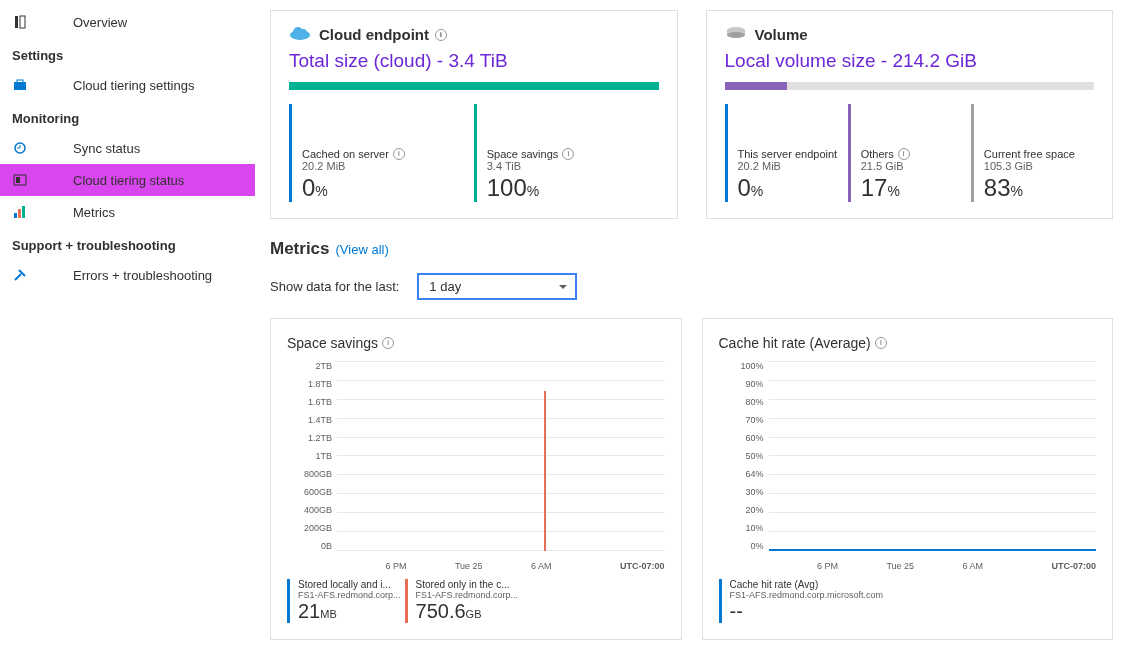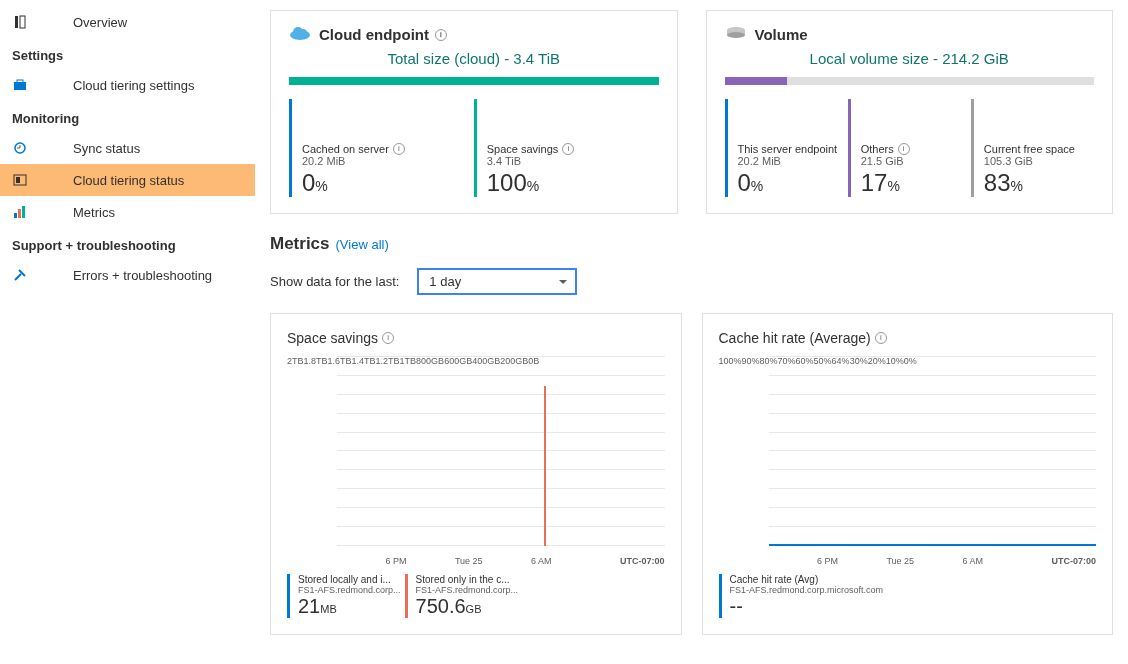--- a/index.html
+++ b/index.html
@@ -1,47 +1,47 @@
 <!DOCTYPE html>
 <html><head>
   <meta charset="utf-8">
   <style>
     * { box-sizing: border-box; margin: 0; padding: 0; }
     body { font-family: 'Segoe UI', Arial, sans-serif; font-size: 13px; color: #323130; background: #fff; width: 1128px; }
     .layout { display: flex; }
     .sidebar { width: 255px; padding: 6px 0; }
     .nav-item { display: flex; align-items: center; padding: 8px 12px; cursor: pointer; color: #323130; gap: 35px; }
-    .nav-item.active { background: #fdba74; }
+    .nav-item.active { background: #d946ef; }
     .nav-icon { width: 16px; height: 16px; margin-right: 10px; display: inline-flex; align-items: center; justify-content: center; }
     .nav-section { font-weight: 600; padding: 10px 12px 6px; color: #323130; }
     .main { flex: 1; padding: 10px 15px; }
     .cards-row { display: flex; gap: 28px; margin-bottom: 20px; }
     .card { border: 1px solid #e1dfdd; background: #fff; flex: 1; padding: 14px 18px 16px; }
     .card-header { display: flex; align-items: center; margin-bottom: 6px; font-weight: 600; font-size: 15px; }
     .card-header .hdr-icon { margin-right: 8px; }
-    .subtext { font-size: 15px; color: #0f766e; margin-bottom: 10px; text-align: center; }
+    .subtext { font-size: 19px; color: #6d28d9; margin-bottom: 10px; }
     .bar { height: 8px; width: 100%; display: flex; margin-bottom: 14px; }
     .bar-seg { height: 100%; }
     .stat-row { display: flex; }
     .stat { flex: 1; border-left: 3px solid; padding-left: 10px; }
     .stat-label { font-size: 11px; color: #323130; display: flex; align-items: center; gap: 4px; margin-top: 44px; }
     .stat-sub { font-size: 11px; color: #605e5c; }
     .stat-val { font-size: 24px; font-weight: 400; margin-top: 2px; }
     .stat-val .unit { font-size: 14px; }
     .metrics-header { display: flex; align-items: baseline; gap: 6px; margin-bottom: 14px; }
     .metrics-header h2 { font-size: 17px; font-weight: 600; color: #323130; }
     .link { color: #0078d4; font-size: 13px; cursor: pointer; }
     .filter-row { display: flex; align-items: center; gap: 18px; margin-bottom: 18px; }
     .select { border: 2px solid #3b82f6; padding: 4px 24px 4px 10px; width: 160px; font-size: 13px; background: #fff; position: relative; cursor: pointer; }
     .select::after { content: ''; position: absolute; right: 8px; top: 50%; border: 4px solid transparent; border-top-color: #605e5c; transform: translateY(-2px); }
     .chart-row { display: flex; gap: 20px; }
     .chart-card { border: 1px solid #e1dfdd; flex: 1; padding: 16px; }
     .chart-title { font-size: 14px; color: #323130; margin-bottom: 10px; display: flex; align-items: center; gap: 4px; }
     .chart-area { height: 210px; position: relative; margin-bottom: 8px; }
-    .y-labels { position: absolute; left: 0; top: 0; bottom: 20px; width: 45px; display: flex; flex-direction: row; justify-content: space-between; text-align: right; font-size: 9px; color: #605e5c; }
+    .y-labels { position: absolute; left: 0; top: 0; bottom: 20px; width: 45px; display: flex; flex-direction: column; justify-content: space-between; text-align: right; font-size: 9px; color: #605e5c; }
     .grid { position: absolute; left: 50px; right: 0; top: 0; bottom: 20px; display: flex; flex-direction: column; justify-content: space-between; }
     .gridline { border-top: 1px solid #e8e8e8; height: 0; }
     .x-labels { position: absolute; left: 50px; right: 0; bottom: 0; display: flex; justify-content: space-between; font-size: 9px; color: #605e5c; }
     .spike { position: absolute; width: 2px; background: #e86e58; bottom: 20px; }
     .flatline { position: absolute; left: 50px; right: 0; height: 2px; background: #0078d4; }
     .legend-row { display: flex; gap: 4px; }
     .legend-item { border-left: 3px solid; padding-left: 8px; min-width: 110px; }
     .legend-top { font-size: 10px; color: #323130; white-space: nowrap; overflow: hidden; text-overflow: ellipsis; max-width: 110px; }
     .legend-sub { font-size: 9px; color: #605e5c; white-space: nowrap; overflow: hidden; text-overflow: ellipsis; max-width: 110px; }
     .legend-val { font-size: 20px; font-weight: 400; }

